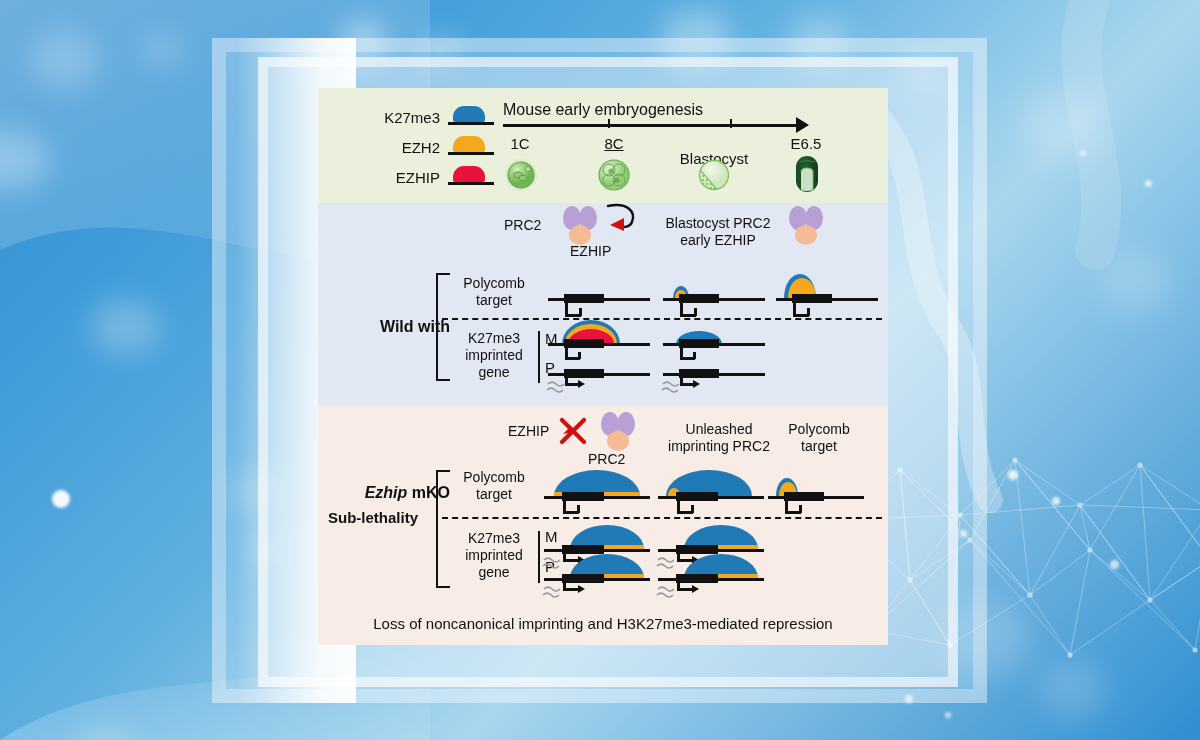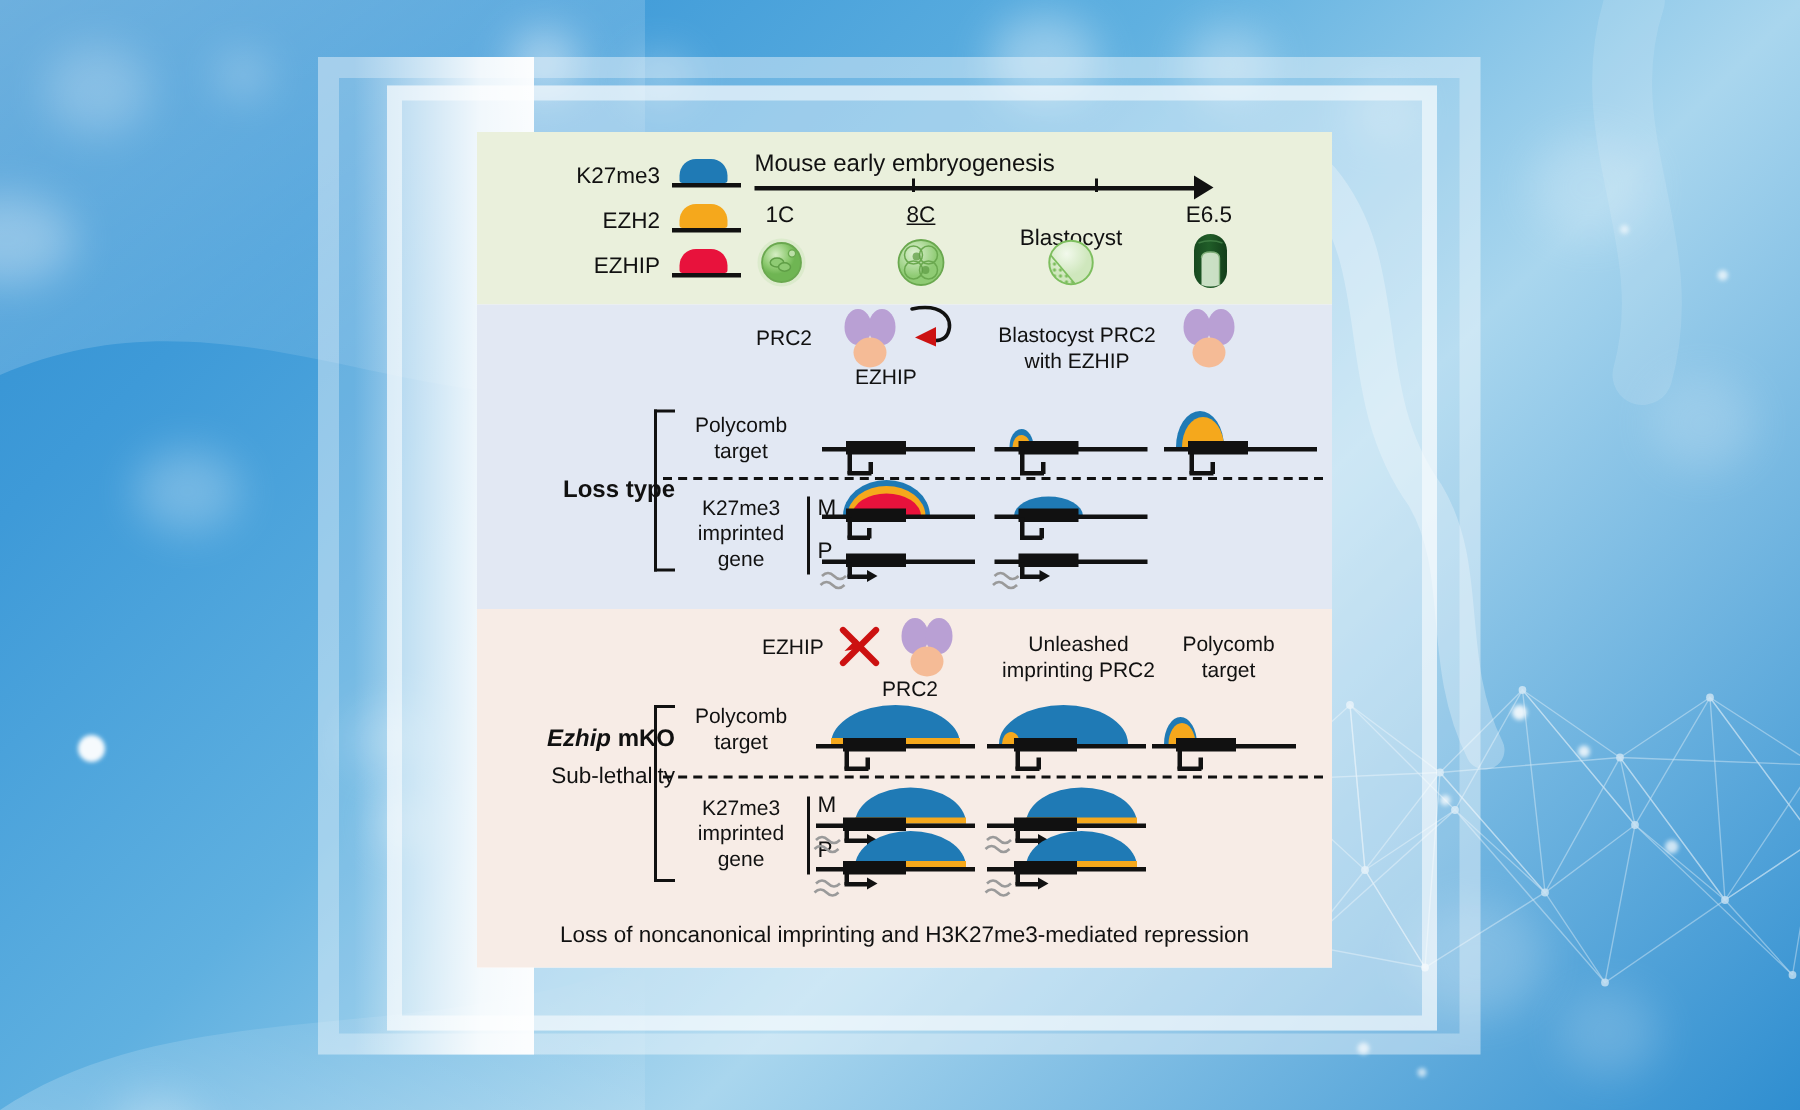--- a/index.html
+++ b/index.html
@@ -285,36 +285,36 @@
           </linearGradient>
         </defs>
         <rect x="6" y="2" width="22" height="36" rx="11" fill="url(#ge65)"></rect>
         <path d="M11,18 Q11,14 17,14 Q23,14 23,18 L23,36 Q17,38 11,36 Z" fill="#d9ecd2" opacity="0.92"></path>
         <path d="M11,18 Q11,14 17,14 Q23,14 23,18 L23,36" fill="none" stroke="#7fae79" stroke-width="0.9"></path>
         <path d="M9,8 Q17,5 25,8" fill="none" stroke="#4c8a4f" stroke-width="1" opacity="0.7"></path>
       </svg>
     </div>
 
     <div class="lyr">
-      <div class="txt t16 bold" style="left:22px; top:230px; width:110px; text-align:right;">Loss type</div>
+      <div class="txt t16 bold" style="left:22px; top:230px; width:110px; text-align:right;">Wild with</div>
 
       <div class="txt t14" style="left:186px; top:130px;">PRC2</div>
       <svg class="prc2" style="left:240px; top:116px;" width="46" height="42">
         <ellipse cx="14" cy="14" rx="9" ry="12" fill="#b9a0d4"></ellipse>
         <ellipse cx="30" cy="14" rx="9" ry="12" fill="#b9a0d4"></ellipse>
         <ellipse cx="22" cy="31" rx="11" ry="10" fill="#f5bb96"></ellipse>
       </svg>
       <svg class="lyr" style="left:284px; top:112px;" width="40" height="38">
         <path d="M6,6 C26,2 34,12 30,22 C28,27 22,28 17,26" fill="none" stroke="#111" stroke-width="2.4" stroke-linecap="round"></path>
         <path d="M22,18 L8,25 L22,31 Z" fill="#cc1111"></path>
       </svg>
       <div class="txt t14" style="left:252px; top:156px;">EZHIP</div>
 
       <div class="txt t14 ctr" style="left:330px; top:128px; width:140px;">Blastocyst PRC2</div>
-      <div class="txt t14 ctr" style="left:330px; top:145px; width:140px;">with EZHIP</div>
+      <div class="txt t14 ctr" style="left:330px; top:145px; width:140px;">early EZHIP</div>
 
       <svg class="prc2" style="left:466px; top:116px;" width="46" height="42">
         <ellipse cx="14" cy="14" rx="9" ry="12" fill="#b9a0d4"></ellipse>
         <ellipse cx="30" cy="14" rx="9" ry="12" fill="#b9a0d4"></ellipse>
         <ellipse cx="22" cy="31" rx="11" ry="10" fill="#f5bb96"></ellipse>
       </svg>
 
       <div class="bracket" style="left:118px; top:185px; width:14px; height:108px;"></div>
       <div class="txt t14 ctr" style="left:134px; top:188px; width:84px;">Polycomb</div>
       <div class="txt t14 ctr" style="left:134px; top:205px; width:84px;">target</div>
@@ -400,21 +400,21 @@
           <path d="M1,10 q4,-4 8,0 t8,0" fill="none" stroke="#9a9a9a" stroke-width="1.7"></path>
         </svg>
       </div>
     </div>
 
     <div class="lyr">
       <div style="position:absolute; left:10px; top:396px; width:122px; text-align:right;
                   font-size:16px; color:#111; white-space:nowrap;">
         <span class="ital">Ezhip</span><span class="bold"> mKO</span>
       </div>
-      <div class="txt t15" style="left:10px; top:422px; width:122px; text-align:right;">Sub-lethality</div>
+      <div class="txt t15" style="left:10px; top:422px; width:122px; text-align:left;font-weight:bold;">Sub-lethality</div>
 
       <div class="txt t14" style="left:190px; top:336px;">EZHIP</div>
       <svg class="lyr" style="left:240px; top:326px;" width="34" height="34">
         <path d="M13,12 L5,20 L17,18 Z" fill="#cc1111"></path>
         <line x1="4" y1="6" x2="26" y2="28" stroke="#cc1111" stroke-width="4.2" stroke-linecap="round"></line>
         <line x1="26" y1="6" x2="4" y2="28" stroke="#cc1111" stroke-width="4.2" stroke-linecap="round"></line>
       </svg>
       <svg class="prc2" style="left:278px; top:322px;" width="46" height="42">
         <ellipse cx="14" cy="14" rx="9" ry="12" fill="#b9a0d4"></ellipse>
         <ellipse cx="30" cy="14" rx="9" ry="12" fill="#b9a0d4"></ellipse>

